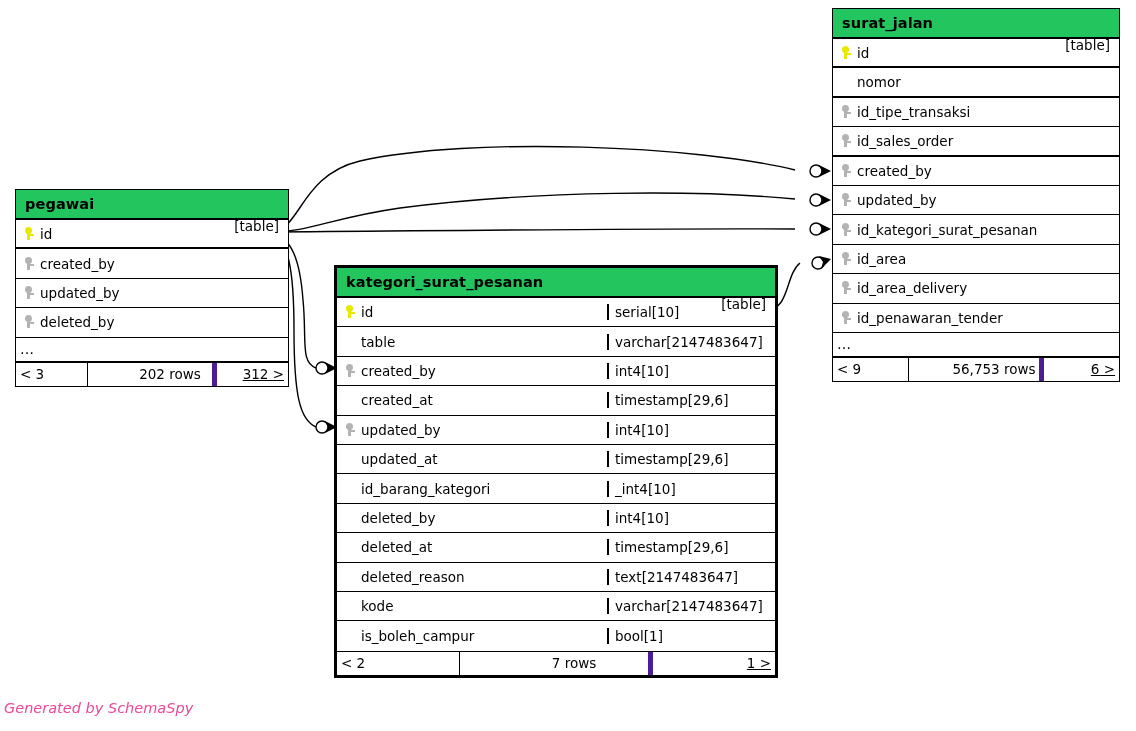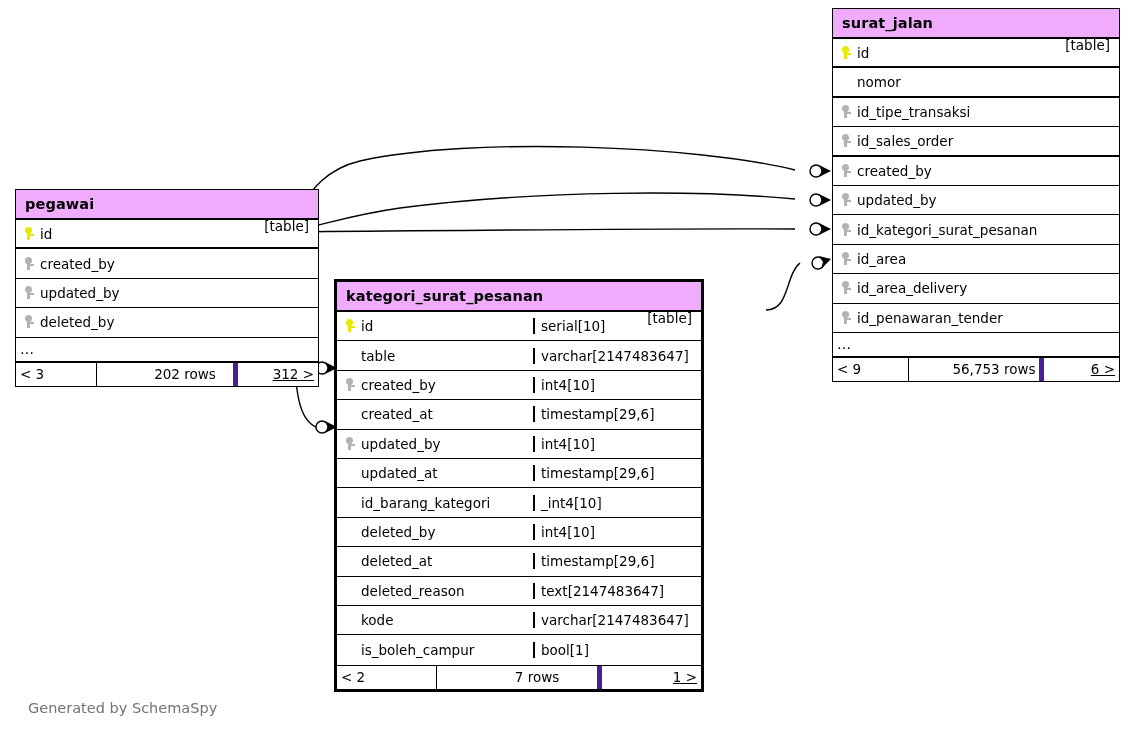--- a/index.html
+++ b/index.html
@@ -40,21 +40,21 @@
     color: #000000;
   }
   .table-node.focal {
     border: 3px solid #000000;
   }
 
   .tn-title {
     display: flex;
     align-items: center;
     justify-content: space-between;
-    background: #f0abfc;
+    background: #22c55e;
     border-bottom: 2px solid #000000;
     box-sizing: border-box;
     padding: 0 9px;
     height: 30px;
   }
   .tn-title .tname {
     font-weight: bold;
     font-size: 14.5px;
     letter-spacing: 0.1px;
   }
@@ -149,32 +149,33 @@
     display: flex;
     align-items: center;
     box-sizing: border-box;
   }
   .tn-f-prev { flex: 1 1 0; justify-content: flex-start; padding-left: 4px; }
   .tn-f-rows { flex: 1.25 1 0; justify-content: center;
                border-left: 1px solid #000000; border-right: 5px solid #4c1d95; padding-left: 40px; }
   .tn-f-next { flex: 1 1 0; justify-content: flex-end; padding-right: 4px; text-decoration: underline; }
 
   
-  #node-pegawai   { left: 15px;  top: 189px; width: 304px; }
-  #node-kategori  { left: 334px; top: 279px; width: 370px; }
+  #node-pegawai   { left: 15px;  top: 189px; width: 274px; }
+  #node-kategori  { left: 334px; top: 265px; width: 444px; }
   #node-suratjalan{ left: 832px; top: 8px;   width: 288px; }
 
   #node-kategori .tn-cell-type { flex: 0 0 168px; }
 
   .footer-credit {
     position: absolute;
-    left: 28px;
+    left: 4px;
     top: 700px;
     font-size: 14.5px;
-    color: #737373;
+    color: #ec4899;
+    font-style: italic;
   }
 </style>
 </head>
 <body>
 
 <div id="canvas">
 
   <svg id="edges" viewBox="0 0 1136 731" width="1136" height="731">
     <defs>
       <marker id="crow" markerWidth="14" markerHeight="12" refX="13" refY="6" orient="auto" markerUnits="userSpaceOnUse">

